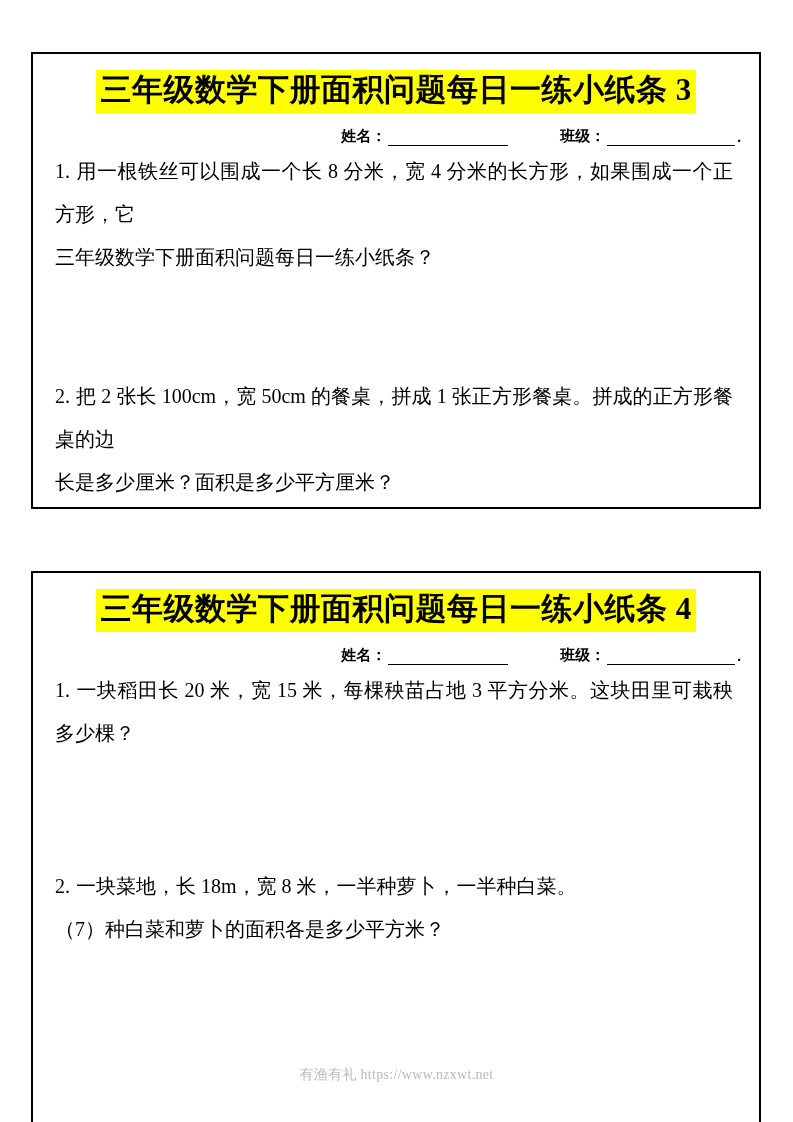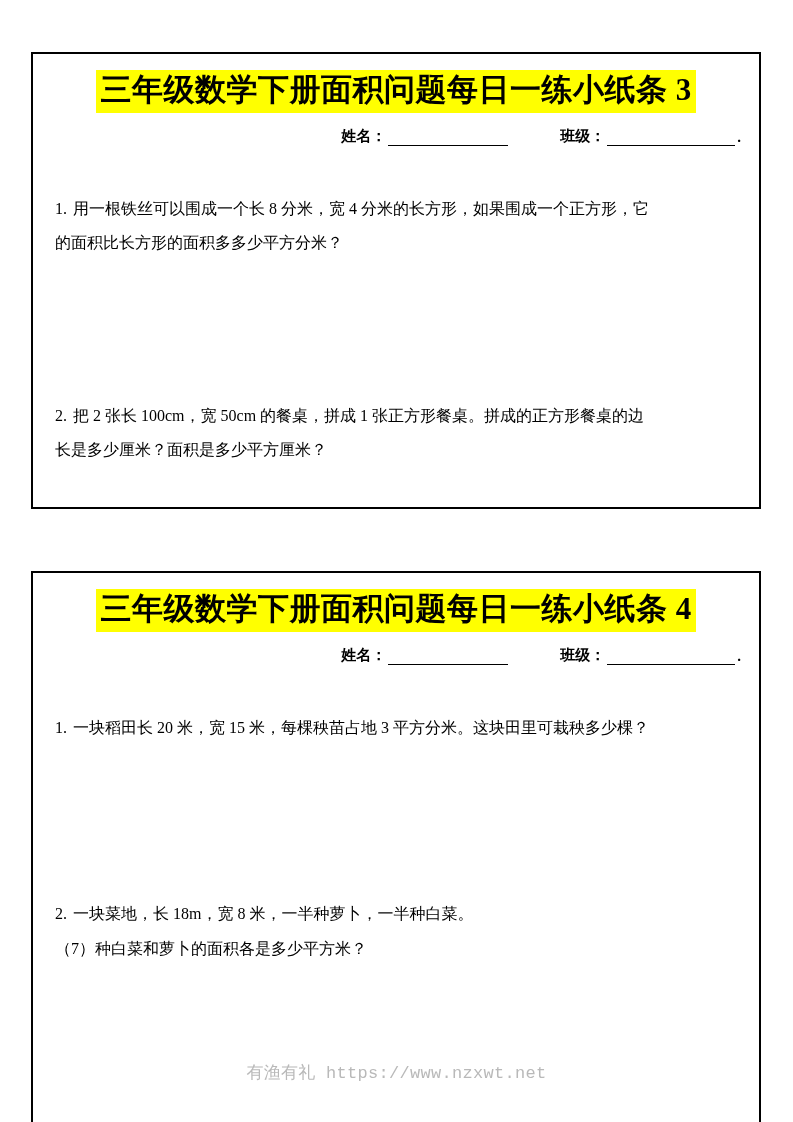--- a/index.html
+++ b/index.html
@@ -68,42 +68,41 @@
   .meta-blank {
     display: inline-block;
     width: 120px;
     border-bottom: 1px solid #000;
     height: 15px;
   }
   .meta-blank.wide { width: 128px; }
   .meta-dot { font-weight: bold; margin-left: 2px; }
 
   .q {
-    font-size: 16px;
+    font-size: 20px;
     line-height: 2.15;
     padding: 0 26px 0 22px;
     text-align: justify;
-    margin-top: 42px;
   }
   .q p { margin: 0; }
   .q .qnum { margin-right: 6px; }
   .q-gap-1 { height: 96px; }
   .q-gap-2 { height: 110px; }
   .q-sub { margin-top: 2px; }
 
   .spacer-top-1 { height: 4px; }
 
   .watermark {
     position: absolute;
     left: 0;
     right: 0;
     bottom: 38px;
     text-align: center;
-    font-family: Liberation Mono, monospace;
-    font-size: 17px;
+    font-family: Liberation Serif, serif;
+    font-size: 14px;
     color: #b9b9b9;
     letter-spacing: 0.3px;
   }
 </style>
 </head>
 <body>
 
 <div class="page">
 
   <div class="sheet sheet-1">
@@ -122,21 +121,21 @@
         <span class="meta-dot">.</span>
       </span>
     </div>
 
     <div class="spacer-top-1"></div>
 
     <div class="q">
       <p>
         <span class="qnum">1.</span><span>用一根铁丝可以围成一个长 8 分米，宽 4 分米的长方形，如果围成一个正方形，它</span>
       </p>
-      <p>的面积比长方形的面积多多少平方分米？</p>
+      <p>三年级数学下册面积问题每日一练小纸条？</p>
     </div>
 
     <div class="q-gap-1"></div>
 
     <div class="q">
       <p>
         <span class="qnum">2.</span><span>把 2 张长 100cm，宽 50cm 的餐桌，拼成 1 张正方形餐桌。拼成的正方形餐桌的边</span>
       </p>
       <p>长是多少厘米？面积是多少平方厘米？</p>
     </div>

